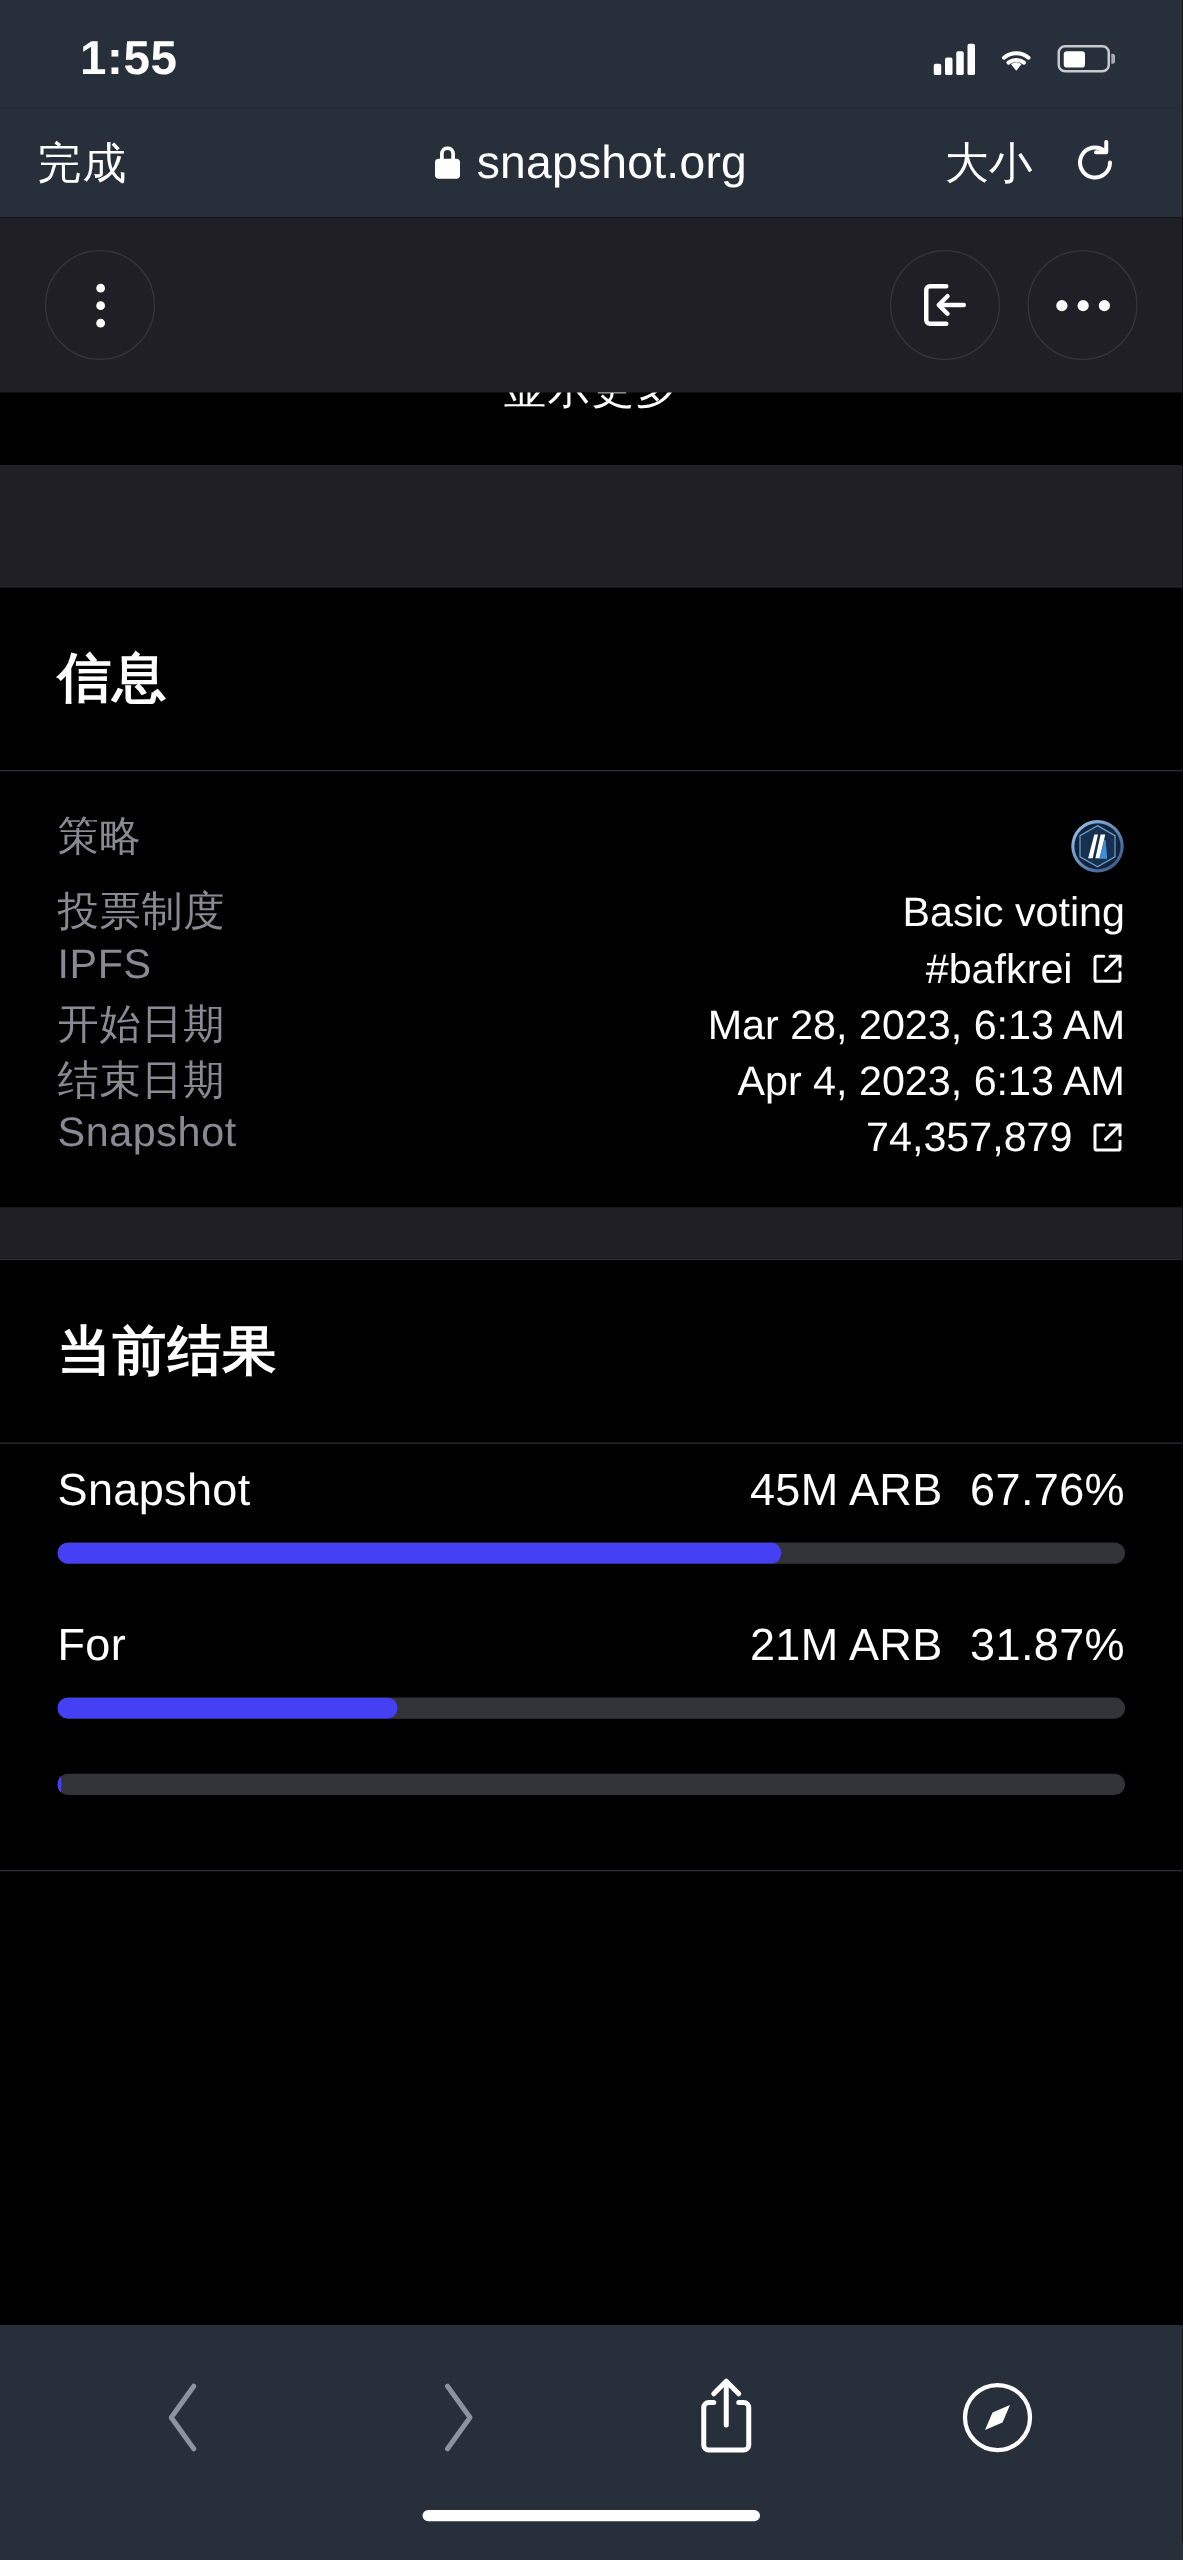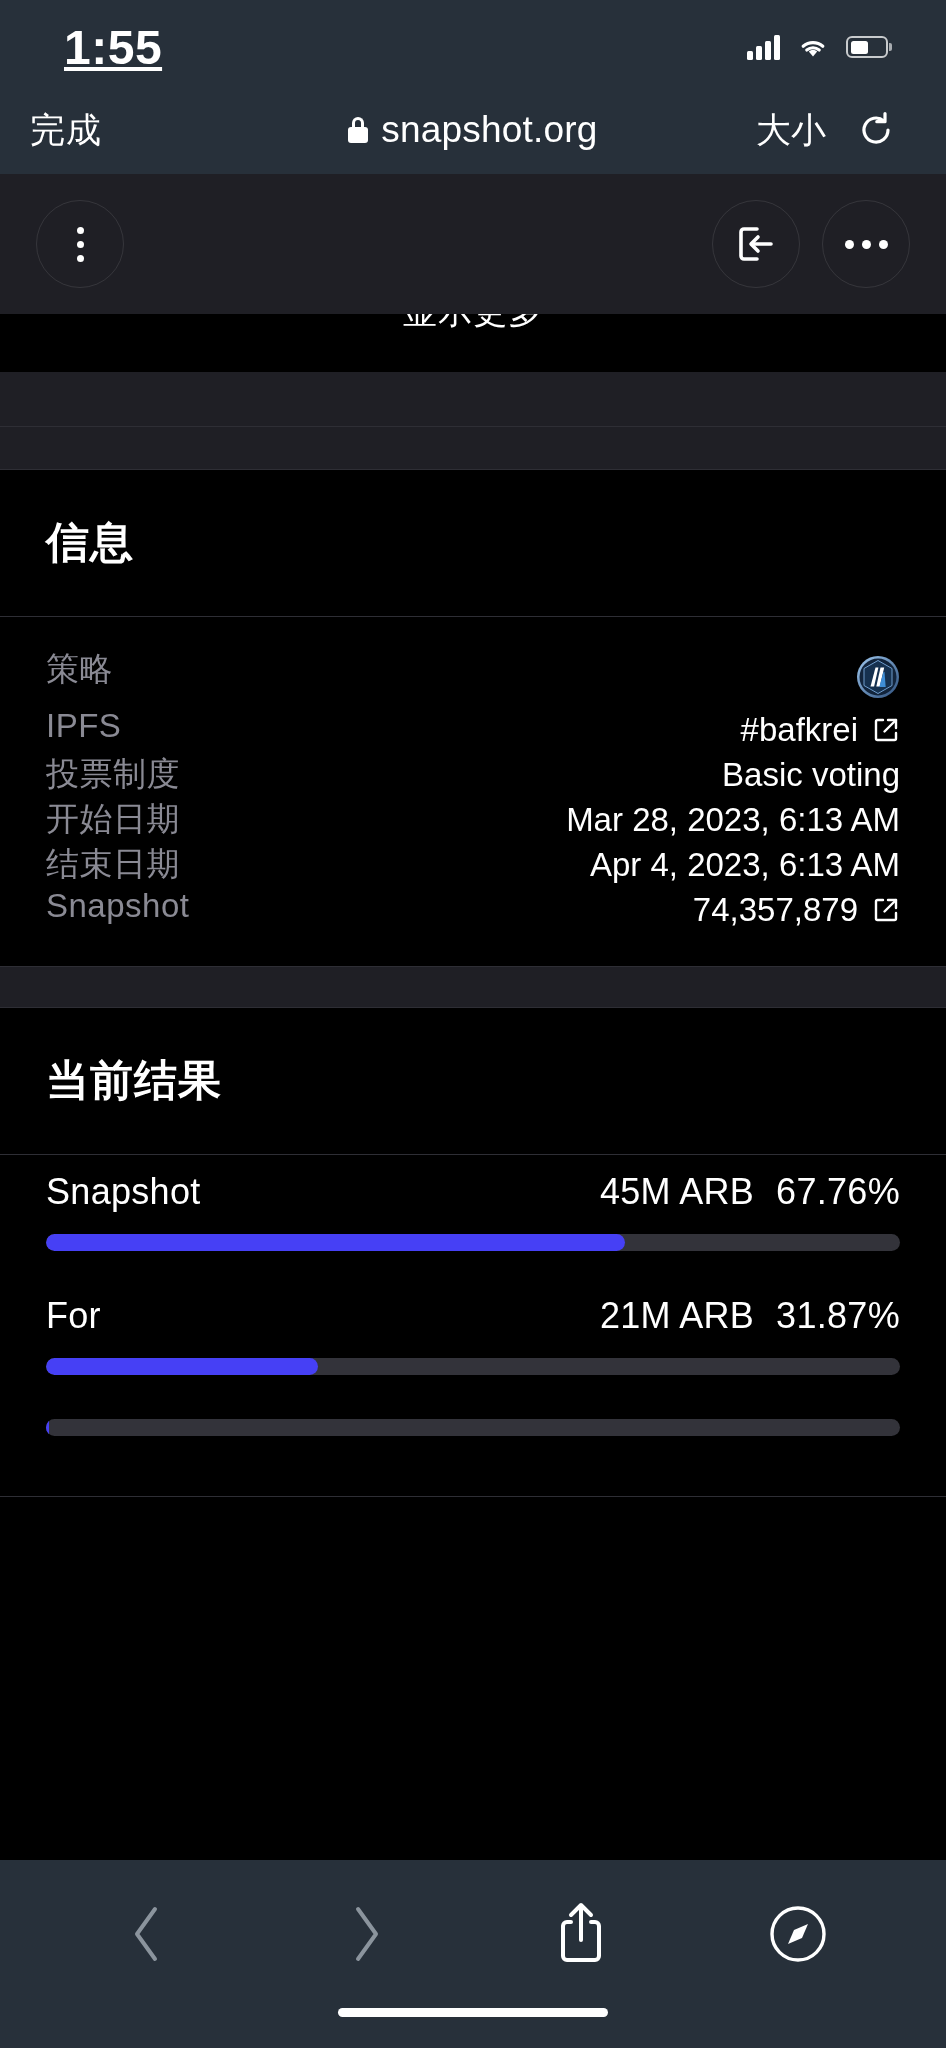--- a/index.html
+++ b/index.html
@@ -11,21 +11,21 @@
     overflow:hidden;
   }
   .screen { position:relative; width:946px; height:2048px; display:flex; flex-direction:column; }
 
   
   .statusbar {
     height:86px; background:#27303a; flex:0 0 auto;
     display:flex; align-items:center; justify-content:space-between;
     padding:0 58px 0 64px; position:relative;
   }
-  .clock { font-size:48px; font-weight:600; letter-spacing:0.5px; color:#fff; padding-top:8px;text-decoration:underline;}
+  .clock { font-size:38px; font-weight:600; letter-spacing:0.5px; color:#fff; padding-top:8px;}
   .status-right { display:flex; align-items:center; gap:17px; padding-top:8px;}
   .signal { display:flex; align-items:flex-end; gap:3px; height:26px; }
   .signal i { width:6px; background:#fff; border-radius:1.5px; display:block; }
   .signal i:nth-child(1){height:9px;}
   .signal i:nth-child(2){height:14px;}
   .signal i:nth-child(3){height:19px;}
   .signal i:nth-child(4){height:25px;}
   .wifi { position:relative; width:32px; height:24px; }
   .wifi svg { width:32px; height:24px; display:block; }
   .battery {
@@ -234,39 +234,39 @@
             <circle cx="22" cy="22" r="18.5" fill="#12243b"></circle>
             <path d="M22 5.5L36 13.5v17L22 38.5 8 30.5v-17z" fill="#16314f" stroke="#6f9ccc" stroke-width="1"></path>
             <path d="M19.5 12.5l-5 19h3.6l4.3-19z" fill="#ffffff"></path>
             <path d="M24.5 12.5l-4.2 19h3.5l4.4-19z" fill="#ffffff"></path>
             <path d="M27.5 17l-4.2 15h6.4l-1.2-15z" fill="#3f8ed6"></path>
           </svg>
         </span>
       </div>
 
       <div class="info-row">
+        <span class="info-label">投票制度</span>
+        <span class="info-value">Basic voting</span>
+      </div>
+
+      <div class="info-row">
         <span class="info-label">IPFS</span>
         <span class="info-value">
           <span>#bafkrei</span>
           <span class="ext-link">
             <svg viewBox="0 0 28 28">
               <path d="M11 4H5.5A1.5 1.5 0 0 0 4 5.5v17A1.5 1.5 0 0 0 5.5 24h17a1.5 1.5 0 0 0 1.5-1.5V17" stroke="#fff" stroke-width="2.4" fill="none" stroke-linecap="round" stroke-linejoin="round"></path>
               <path d="M16 4h8v8" stroke="#fff" stroke-width="2.4" fill="none" stroke-linecap="round" stroke-linejoin="round"></path>
               <path d="M24 4L12.5 15.5" stroke="#fff" stroke-width="2.4" fill="none" stroke-linecap="round"></path>
             </svg>
           </span>
         </span>
       </div>
 
       <div class="info-row">
-        <span class="info-label">投票制度</span>
-        <span class="info-value">Basic voting</span>
-      </div>
-
-      <div class="info-row">
         <span class="info-label">开始日期</span>
         <span class="info-value">Mar 28, 2023, 6:13 AM</span>
       </div>
 
       <div class="info-row">
         <span class="info-label">结束日期</span>
         <span class="info-value">Apr 4, 2023, 6:13 AM</span>
       </div>
 
       <div class="info-row">

